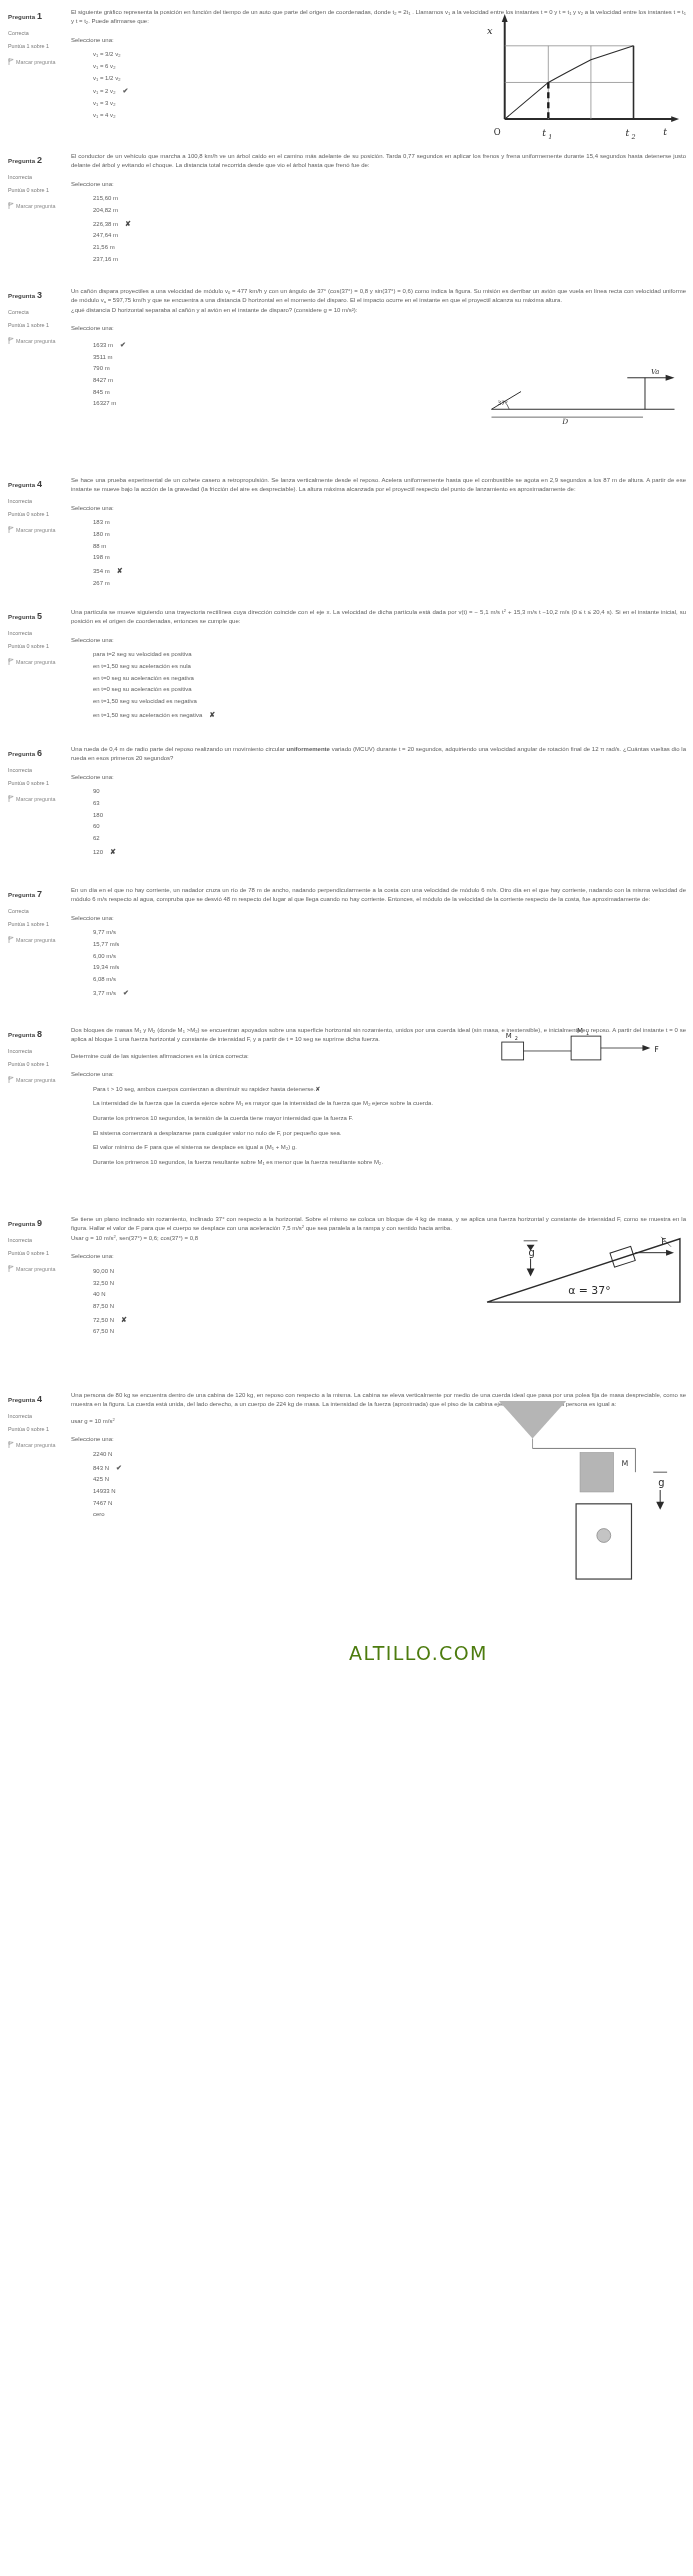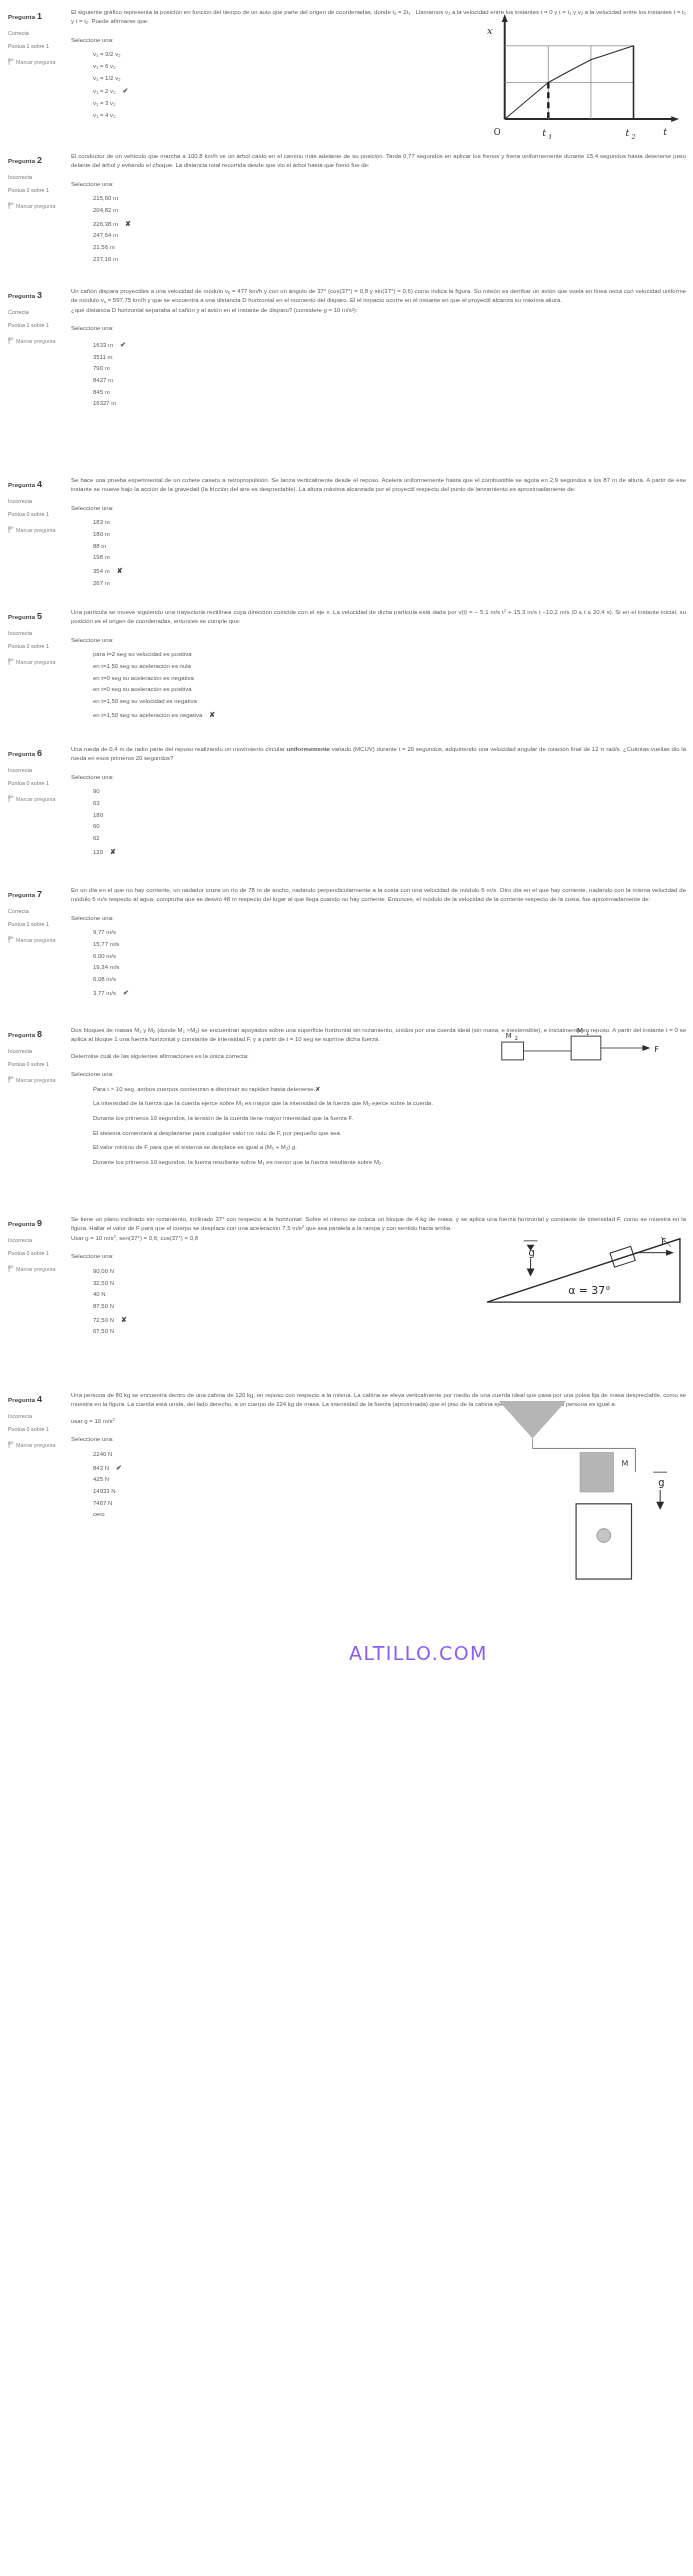--- a/index.html
+++ b/index.html
@@ -56,21 +56,21 @@
   .mark.ok { color:#5e5e5e; }
   .mark.no { color:#4a4a4a; }
   sub { font-size:.68em; vertical-align:-.22em; }
   sup { font-size:.68em; vertical-align:.42em; }
   .fig { position:absolute; }
   .wm {
     position:absolute;
     font-family:"DejaVu Sans", sans-serif;
     font-size:19px;
     letter-spacing:1.4px;
-    color:#8b5cf6;
+    color:#4d7c0f;
     font-weight:500;
   }
   .stmt { margin-left:14px; line-height:1.6; margin-top:5px; text-align:justify; }
   .stmt.ind { margin-left:22px; }
   .center-note { margin-top:7px; }
 </style>
 </head>
 <body>
 
 <div id="root">
@@ -145,20 +145,33 @@
     <div class="question" style="top: 287px;">
     <div class="qinfo">
       <div class="qnum">Pregunta <b>3</b></div>
       <div class="state">Correcta</div>
       <div class="pts">Puntúa 1 sobre 1</div>
       <div class="flag"><svg width="6" height="7" viewBox="0 0 6 7">
             <path d="M1 0.5 L1 7 M1 0.7 L5.2 1.5 L1 3.4 Z" stroke="#9a9a9a" stroke-width="0.7" fill="none"></path>
           </svg><span>Marcar pregunta</span></div>
     </div>
     <div class="qbody">
+      <div class="fig" style="right:4px; top:77px; width:213px; height:61px;">
+    <svg width="213" height="61" viewBox="0 0 215 62" style="font-size:6.1px">
+      <line x1="14" y1="46" x2="200" y2="46" stroke="#2b2b2b" stroke-width="1"></line>
+      <line x1="14" y1="46" x2="44" y2="28" stroke="#2b2b2b" stroke-width="1"></line>
+      <path d="M32 46 A20 20 0 0 0 27 38" stroke="#2b2b2b" stroke-width="0.7" fill="none"></path>
+      <text x="20" y="42" font-family="DejaVu Sans, sans-serif" font-size="6" fill="#2b2b2b">37°</text>
+      <line x1="170" y1="46" x2="170" y2="14" stroke="#2b2b2b" stroke-width="1"></line>
+      <line x1="152" y1="14" x2="196" y2="14" stroke="#2b2b2b" stroke-width="1"></line>
+      <polygon points="200,14 191,11 191,17" fill="#2b2b2b"></polygon>
+      <text x="176" y="10" font-family="DejaVu Serif, serif" font-size="7" font-style="italic" fill="#2b2b2b">Va</text>
+      <line x1="14" y1="54" x2="168" y2="54" stroke="#2b2b2b" stroke-width="0.7"></line>
+      <text x="86" y="61" font-family="DejaVu Serif, serif" font-size="7.5" font-style="italic" fill="#2b2b2b">D</text>
+    </svg></div>
       <div class="qtext">Un cañón dispara proyectiles a una velocidad de módulo v<sub>0</sub> = 477 km/h y con un ángulo de 37° (cos(37°) = 0,8 y sin(37°) = 0,6)  como indica la figura. Su misión es derribar un avión que vuela en línea recta con velocidad uniforme de módulo  v<sub>a</sub> = 597,75 km/h y que se encuentra a una distancia D horizontal en el momento del disparo. El el impacto ocurre en el instante en que el proyectil alcanza su máxima altura.<br>¿qué distancia D horizontal separaba al cañón y al avión en el instante de disparo? (considere g = 10 m/s²):</div>
 
       <div class="sel">Seleccione una:</div>
         <div class="opts">
           <div class="opt"><span>1633 m</span><span class="mark ok">✔</span></div>
           <div class="opt"><span>3511 m</span></div>
           <div class="opt"><span>790 m</span></div>
           <div class="opt"><span>8427 m</span></div>
           <div class="opt"><span>845 m</span></div>
           <div class="opt"><span>16327 m</span></div>

